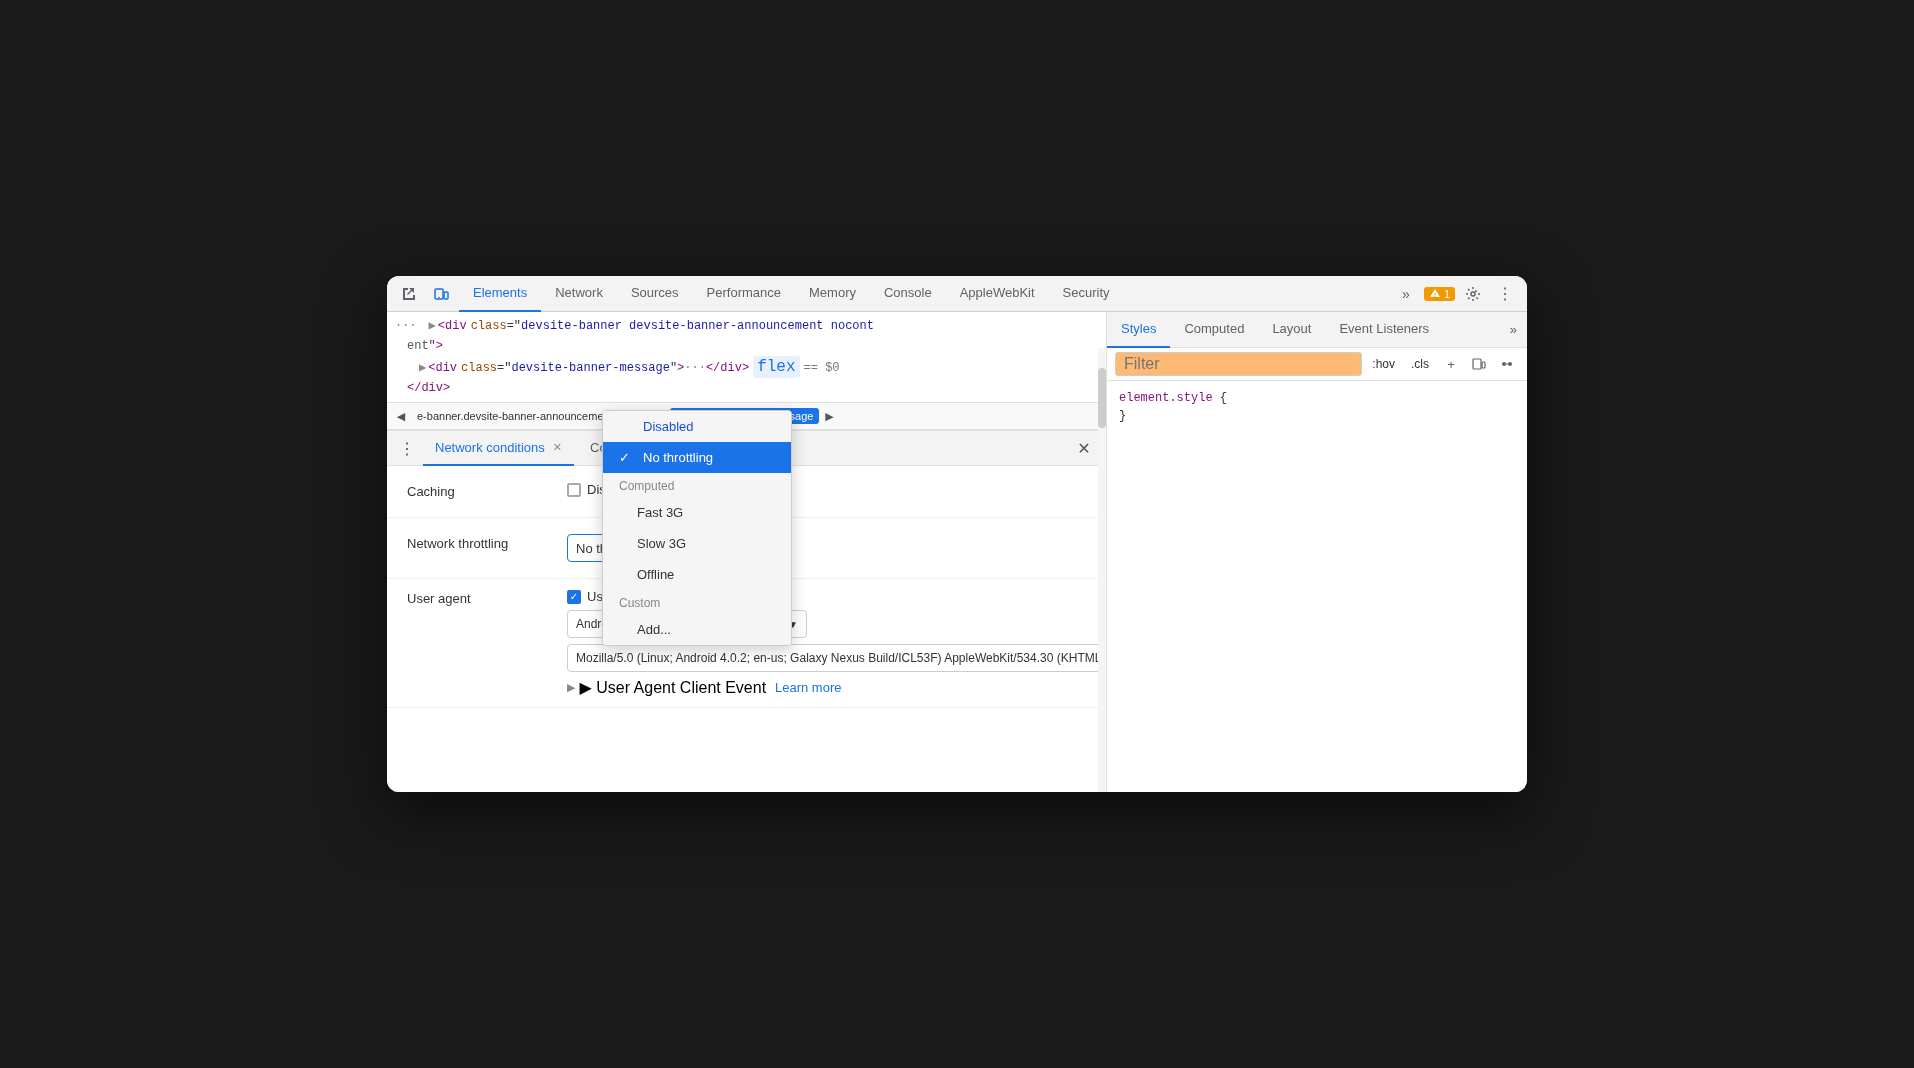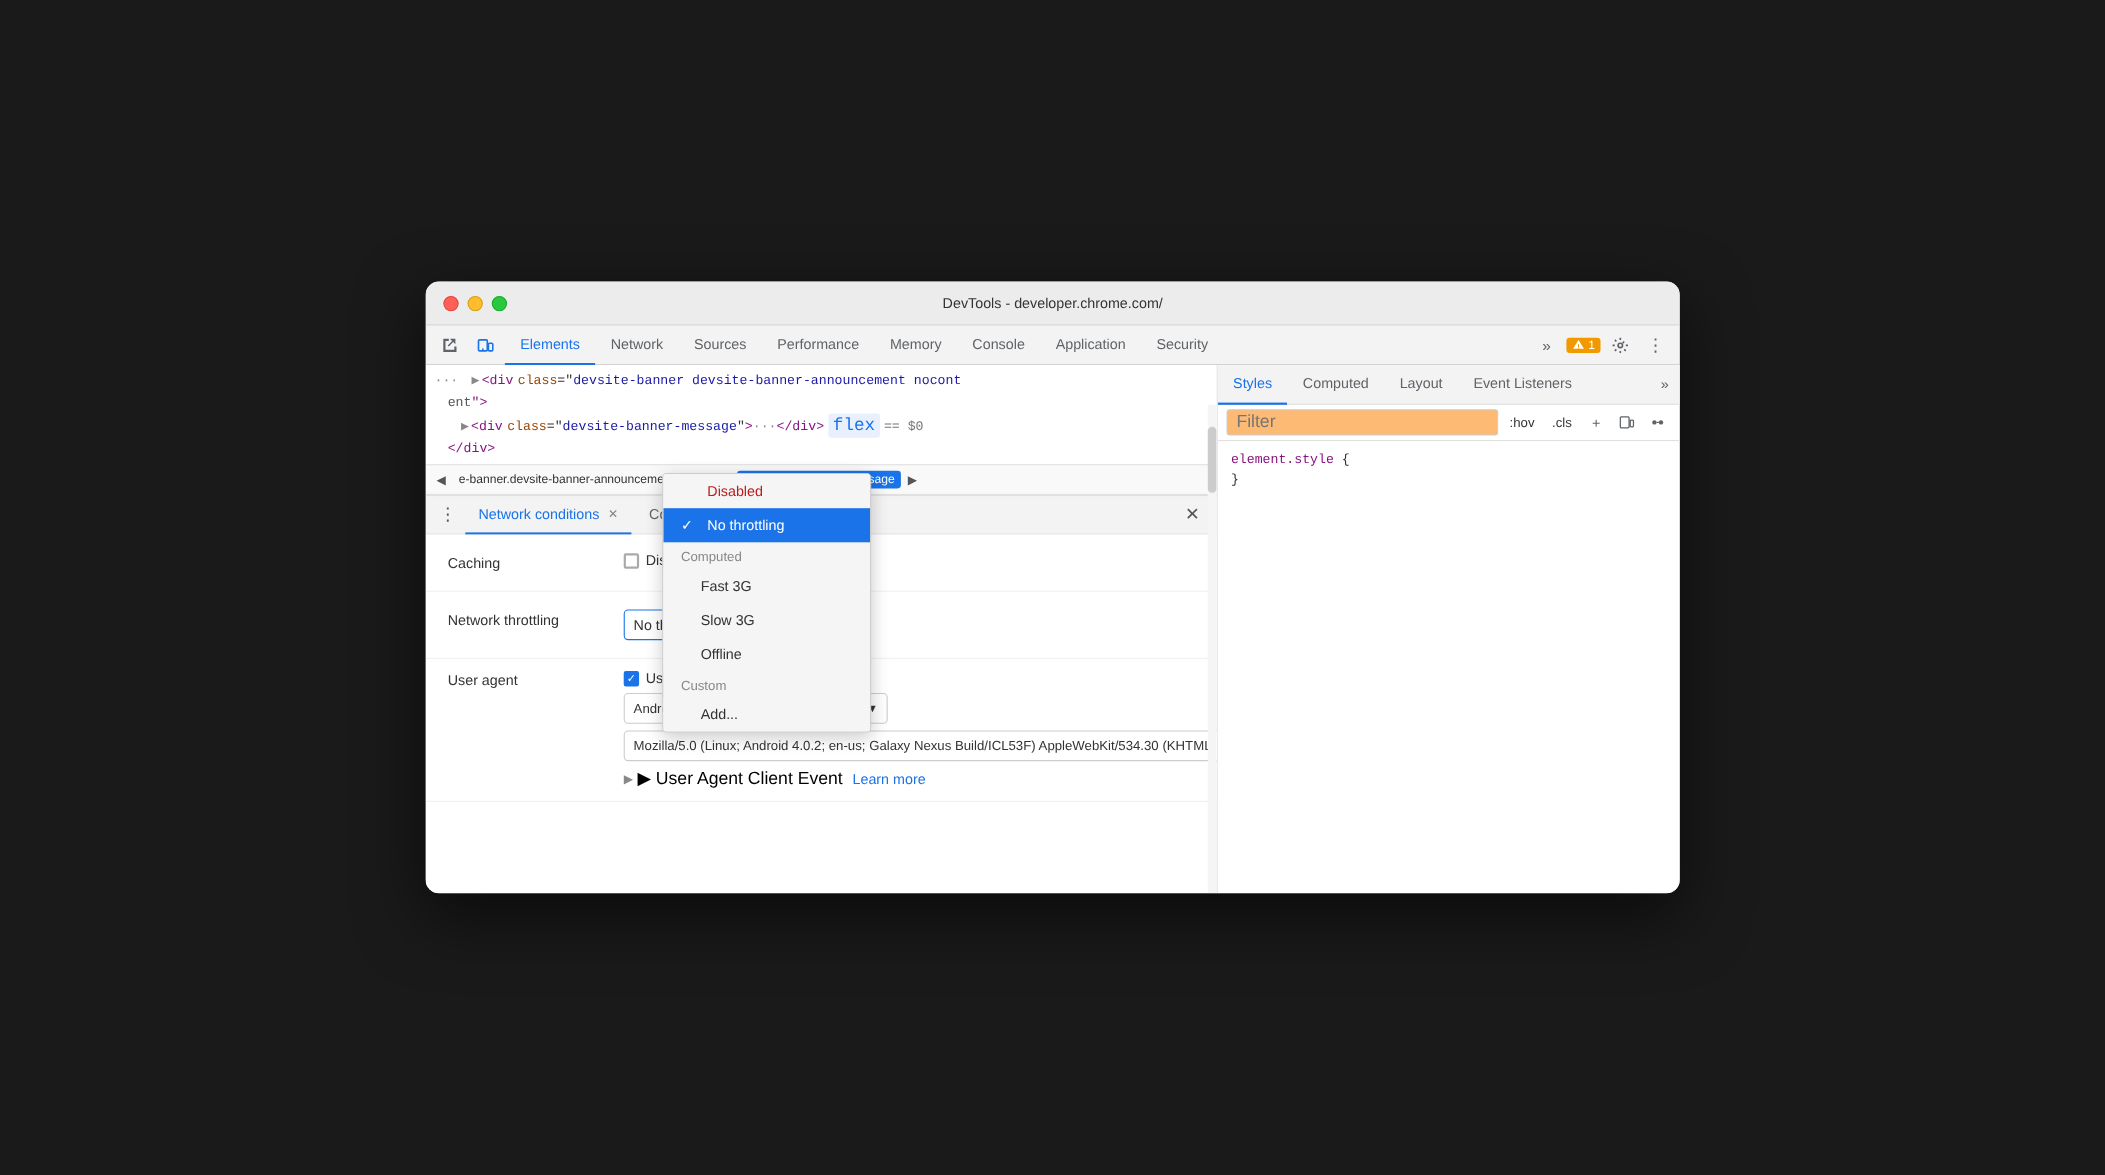--- a/index.html
+++ b/index.html
@@ -504,45 +504,37 @@
       display: flex;
       align-items: center;
       gap: 8px;
       color: #333;
       background: #f5f5f5;
     }
     .menu-item.selected {
       background: #1a73e8;
       color: white;
     }
-    .menu-item.disabled { color: #b91c1c; cursor: default; }
+    .menu-item.disabled { color: #1d4ed8; cursor: default; }
     .menu-section-header {
       padding: 6px 16px 4px;
       font-size: 12px;
       color: #888;
       cursor: default;
     }
     .menu-item-indent {
       padding-left: 34px;
     }
     .check-icon { font-size: 13px; width: 16px; }
   </style>
 </head>
 <body>
 
 <div class="window">
 
-  <div class="title-bar">
-    <div class="traffic-lights">
-      <div class="traffic-light tl-red"></div>
-      <div class="traffic-light tl-yellow"></div>
-      <div class="traffic-light tl-green"></div>
-    </div>
-    <span class="title-text">DevTools - developer.chrome.com/</span>
-  </div>
 
   <div class="devtools-toolbar">
     <div class="toolbar-icon">
       <svg width="16" height="16" viewBox="0 0 16 16" fill="none">
         <path d="M2 2h5v2H4v8h8v-3h2v5H2V2z" fill="#5f6368"></path>
         <path d="M8 2l2 2-4 4 1 1 4-4 2 2V2H8z" fill="#5f6368"></path>
       </svg>
     </div>
     <div class="toolbar-icon active">
       <svg width="16" height="16" viewBox="0 0 16 16" fill="none">
@@ -564,21 +556,21 @@
       <div class="toolbar-tab">
         <span>Performance</span>
       </div>
       <div class="toolbar-tab">
         <span>Memory</span>
       </div>
       <div class="toolbar-tab">
         <span>Console</span>
       </div>
       <div class="toolbar-tab">
-        <span>Application</span>
+        <span>AppleWebKit</span>
       </div>
       <div class="toolbar-tab">
         <span>Security</span>
       </div>
     </div>
     <div class="toolbar-right">
       <div class="toolbar-icon">
         <span>»</span>
       </div>
       <div class="notification-badge">

